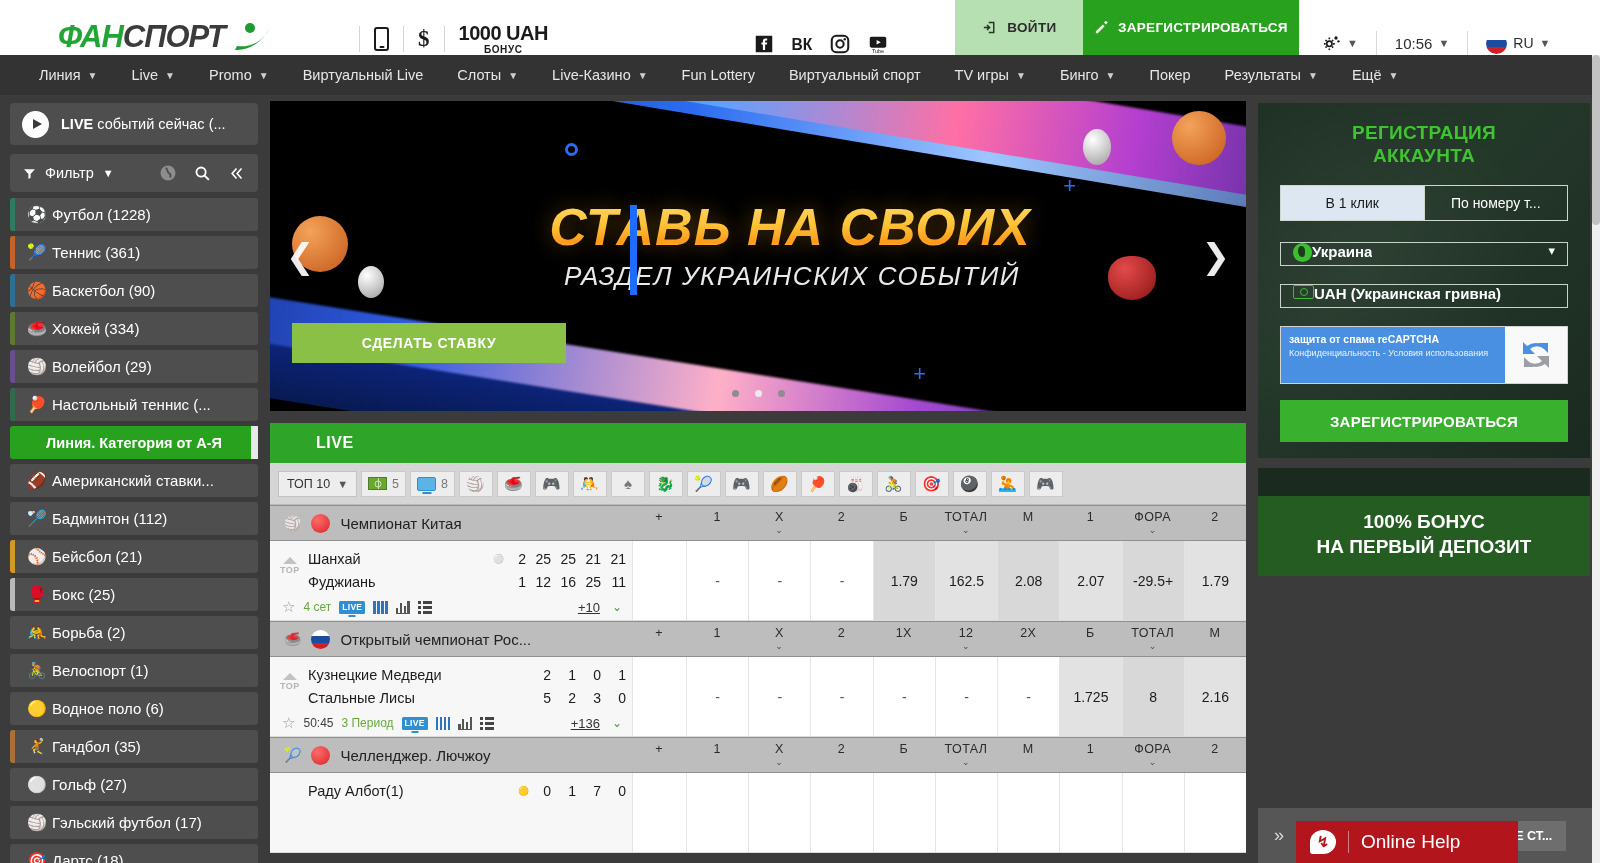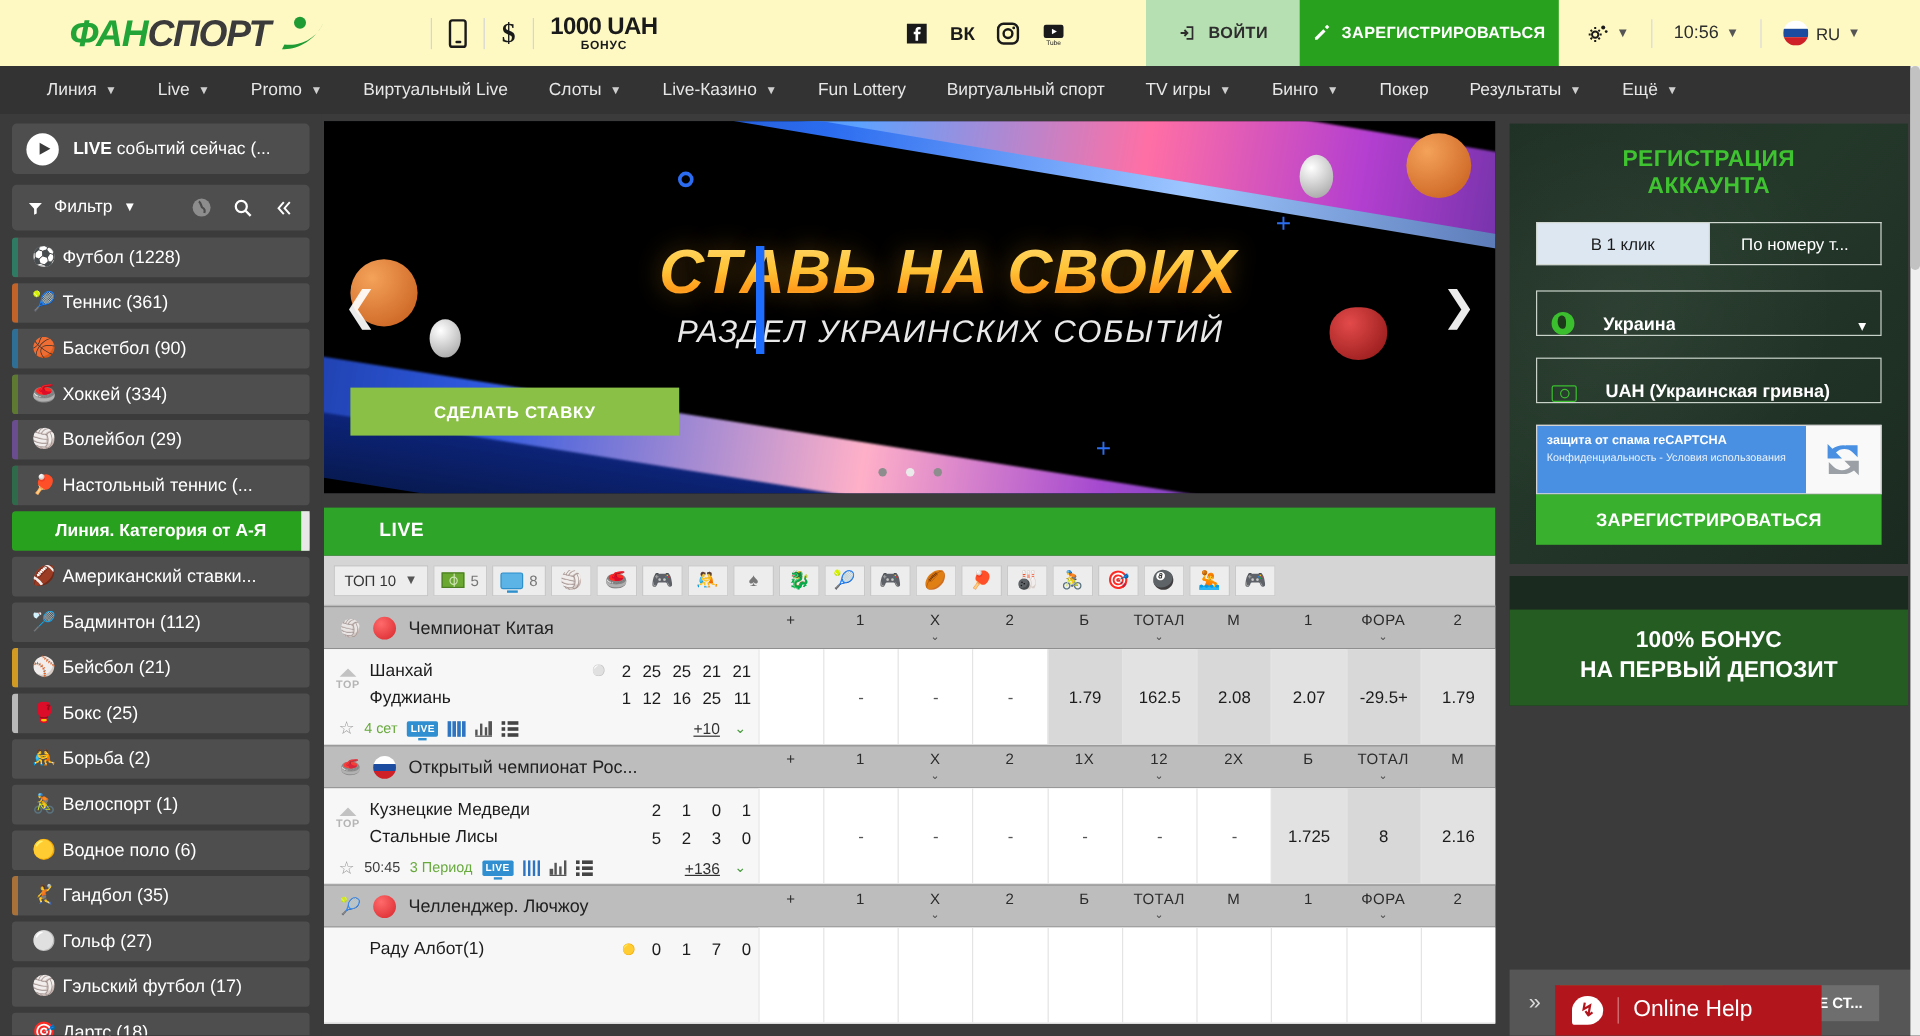--- a/index.html
+++ b/index.html
@@ -4,21 +4,21 @@
 <style>
   * { box-sizing: border-box; margin: 0; padding: 0; }
   html, body {
     width: 1600px; height: 863px;
     font-family: "Liberation Sans", sans-serif;
     background: #3b3b3b; overflow: hidden;
   }
 
   
   .topbar {
-    height: 55px; background: #fef9c3; display: flex; align-items: center;
+    height: 55px; background: #ffffff; display: flex; align-items: flex-end;
     position: relative;
   }
   .logo { margin-left: 58px; display: flex; align-items: center; gap: 2px; }
   .logo-text {
     font-size: 31px; font-weight: bold; font-style: italic;
     letter-spacing: -1px;
   }
   .logo-fan { color: #22a536; }
   .logo-sport { color: #3b3b3b; }
   .logo-swoosh { margin-left: 6px; position: relative; width: 40px; height: 32px; }
@@ -268,33 +268,33 @@
     letter-spacing: .3px; margin-bottom: 18px; position:relative;
   }
   .seg { display: flex; height: 36px; margin-bottom: 21px; position:relative; }
   .seg-btn {
     flex: 1; border: 1px solid #cfd6cf; display: flex; align-items: center; justify-content: center;
     font-size: 14px; cursor: pointer; white-space: nowrap; overflow:hidden;
   }
   .seg-btn.active { background: #dde7f2; color: #1b1b1b; }
   .seg-btn.inactive { background: transparent; color: #fff; border-left: none; }
   .reg-field {
-    height: 38px; border: 1px solid #c8d2c8; display: flex; align-items: flex-end;
-    padding: 0 12px; gap: 24px; margin-bottom: 18px; cursor: pointer; position:relative;
+    height: 24px; border: 1px solid #c8d2c8; display: flex; align-items: flex-start;
+    padding: 0 12px; gap: 0; margin-bottom: 18px; cursor: pointer; position:relative;
   }
   .reg-field .val { color: #fff; font-size: 15px; font-weight: bold; white-space:nowrap; overflow:hidden;}
   .reg-field .chev { margin-left: auto; color: #fff; font-size: 13px; }
   .globe-ico { width:19px;height:19px;border-radius:50%;background:#3bbf2f;position:relative;flex:none; }
   .globe-ico:after{content:'';position:absolute;left:5px;top:3px;width:7px;height:11px;background:#1d3a1a;border-radius:50% 50% 40% 60%;}
   .money-ico { width:21px;height:14px;border:1.8px solid #3bbf2f;border-radius:2px;display:flex;align-items:center;justify-content:center;flex:none;}
   .money-ico:after{content:'';width:6px;height:6px;border:1.5px solid #3bbf2f;border-radius:50%;}
 
   .captcha {
     height: 58px; background: #f9f9f9; border: 1px solid #d3d3d3; display: flex;
-    position: relative;
+    margin-bottom: 16px; position: relative;
   }
   .captcha-l { flex: 1; background: #4a90e2; padding: 6px 8px; overflow:hidden; }
   .captcha-t1 { color:#fff; font-size: 10.5px; font-weight: bold; line-height: 1.25; }
   .captcha-t2 { color:#eaf2fb; font-size: 9px; line-height: 1.3; margin-top:2px;}
   .captcha-r { width: 62px; display:flex; align-items:center; justify-content:center; }
 
   .reg-note {
     color: #e8e8e8; font-size: 13.5px; line-height: 1.52; text-align: center;
     margin-bottom: 16px; position:relative;
   }

